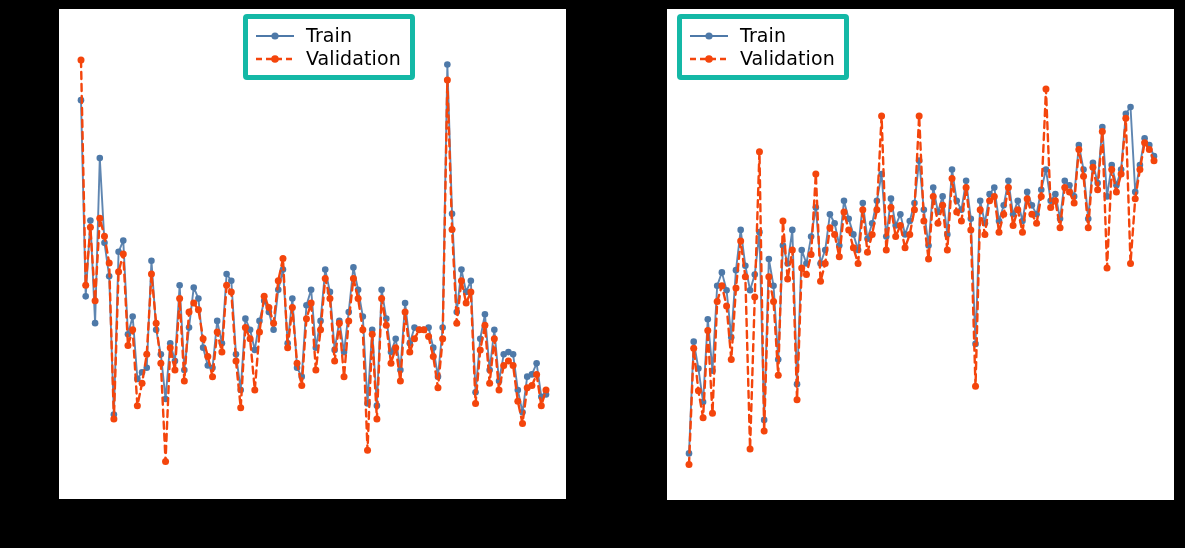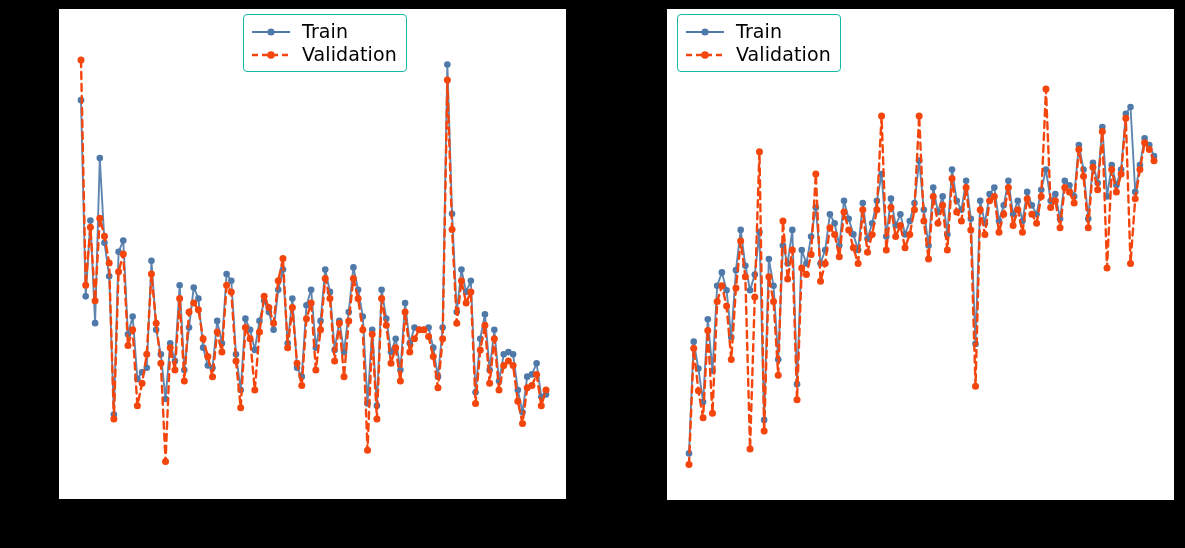--- a/index.html
+++ b/index.html
@@ -35,21 +35,21 @@
     left: 0;
     top: 0;
     width: 100%;
     height: 100%;
     display: block;
   }
 
   .legend {
     position: absolute;
     background: #ffffff;
-    border: 1px solid #14b8a6;
+    border: 5px solid #14b8a6;
     border-radius: 4px;
     padding: 5px 9px 5px 7px;
     box-sizing: border-box;
     z-index: 5;
   }
   #legend-left  { left: 184px; top: 5px; }
   #legend-right { left: 10px;  top: 5px; }
 
   .legend-row {
     display: flex;

